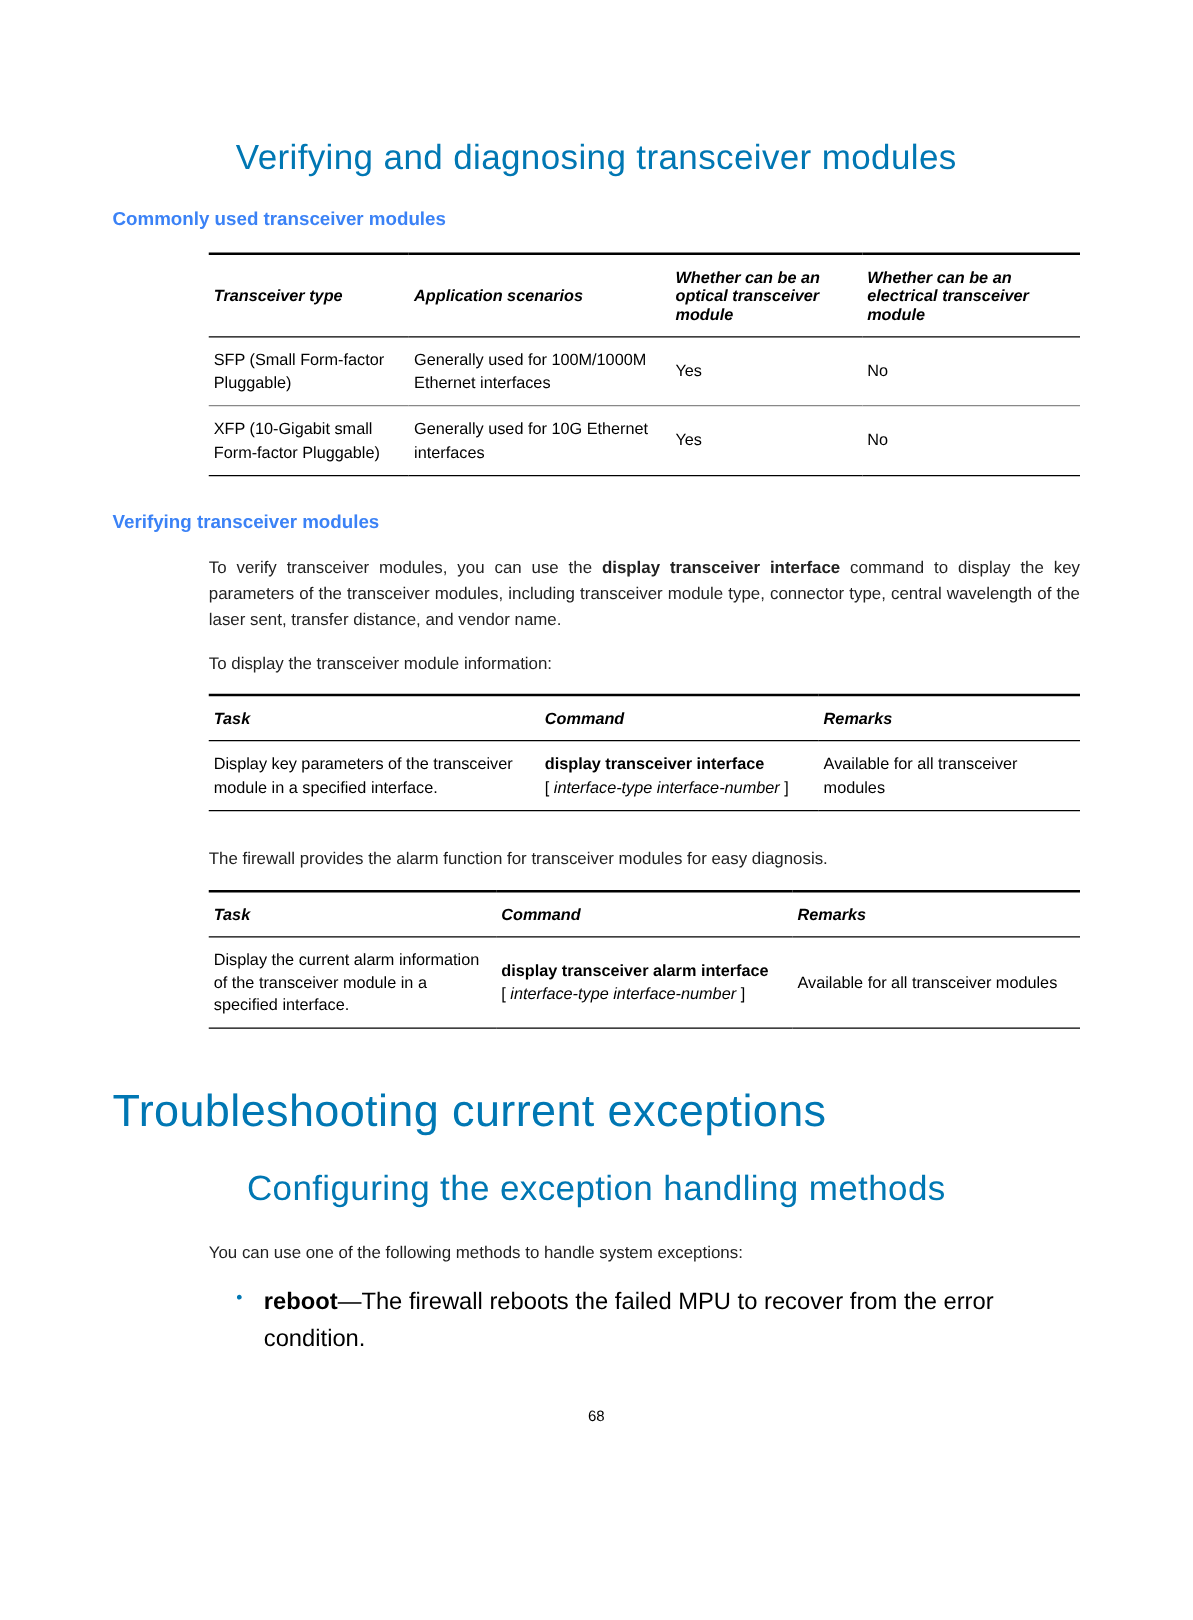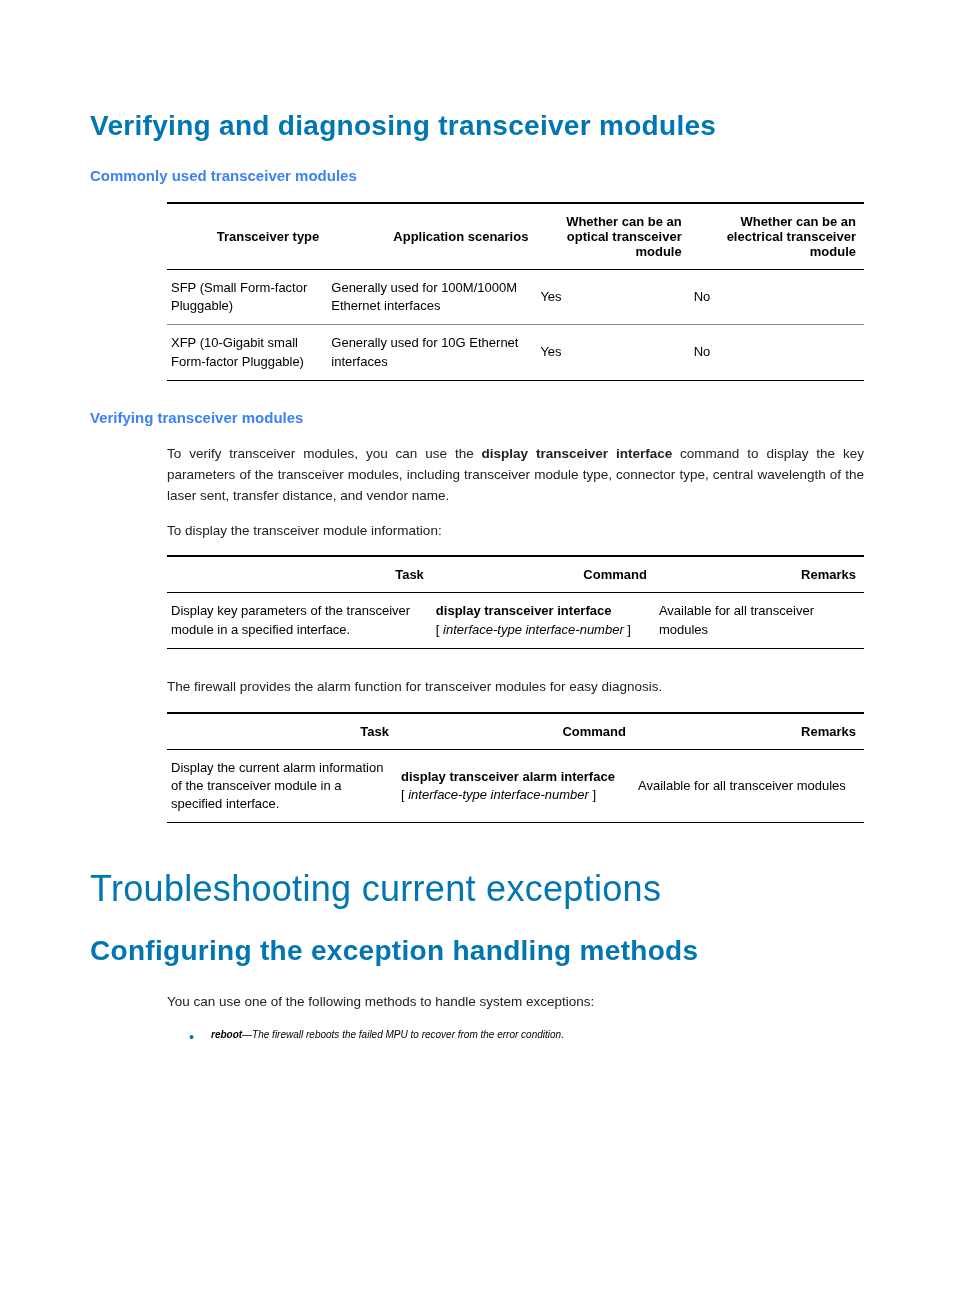--- a/index.html
+++ b/index.html
@@ -9,25 +9,26 @@
     padding: 0;
     background: #fff;
     color: #000;
     width: 954px;
   }
   .page {
     padding: 90px 90px 50px 90px;
   }
   h2.section-title {
     font-family: Arial, Helvetica, sans-serif;
-    font-weight: 700;
+    font-weight: 400;
     color: #0077b3;
     font-size: 28px;
     margin: 20px 0 25px 0;
     letter-spacing: 0.3px;
+    text-align: center;
   }
   h1.chapter-title {
     font-family: Arial, Helvetica, sans-serif;
     font-weight: 300;
     color: #0077b3;
     font-size: 36px;
     margin: 45px 0 25px 0;
     letter-spacing: 0.3px;
   }
   h3.subheading {
@@ -49,27 +50,28 @@
   p.body.justify {
     text-align: justify;
   }
   table.doc-table {
     width: 100%;
     border-collapse: collapse;
     margin: 0 0 28px 0;
     font-size: 13px;
   }
   table.doc-table th {
-    text-align: right;
+    text-align: left;
     font-weight: bold;
     border-top: 2px solid #000;
     border-bottom: 1.5px solid #000;
     padding: 10px 8px 10px 4px;
     vertical-align: middle;
     font-size: 13px;
+    font-style: italic;
   }
   table.doc-table td {
     padding: 9px 8px 9px 4px;
     vertical-align: middle;
     font-weight: 300;
     font-size: 13px;
     line-height: 1.4;
   }
   table.doc-table tbody tr {
     border-bottom: 1px solid #888;
@@ -79,26 +81,25 @@
   }
   .cmd-bold { font-weight: bold; }
   .cmd-italic { font-style: italic; }
   ul.bullets {
     list-style: none;
     padding-left: 30px;
     margin: 6px 0 0 0;
   }
   ul.bullets li {
     position: relative;
-    font-size: 10px;
+    font-size: 19px;
     line-height: 1.55;
     margin-bottom: 10px;
     padding-left: 14px;
     font-weight: 300;
-    font-style: italic;
   }
   ul.bullets li::before {
     content: "•";
     color: #0077b3;
     position: absolute;
     left: -8px;
     top: 0;
     font-size: 14px;
   }
   .term-bold { font-weight: bold; }
@@ -205,14 +206,15 @@
 
   <div class="body-block">
     <p class="body">You can use one of the following methods to handle system exceptions:</p>
     <ul class="bullets">
       <li>
         <span class="term-bold">reboot</span><span>—The firewall reboots the failed MPU to recover from the error condition.</span>
       </li>
     </ul>
   </div>
 
+  <div class="page-number">68</div>
 
 </div>
 
 </body></html>

